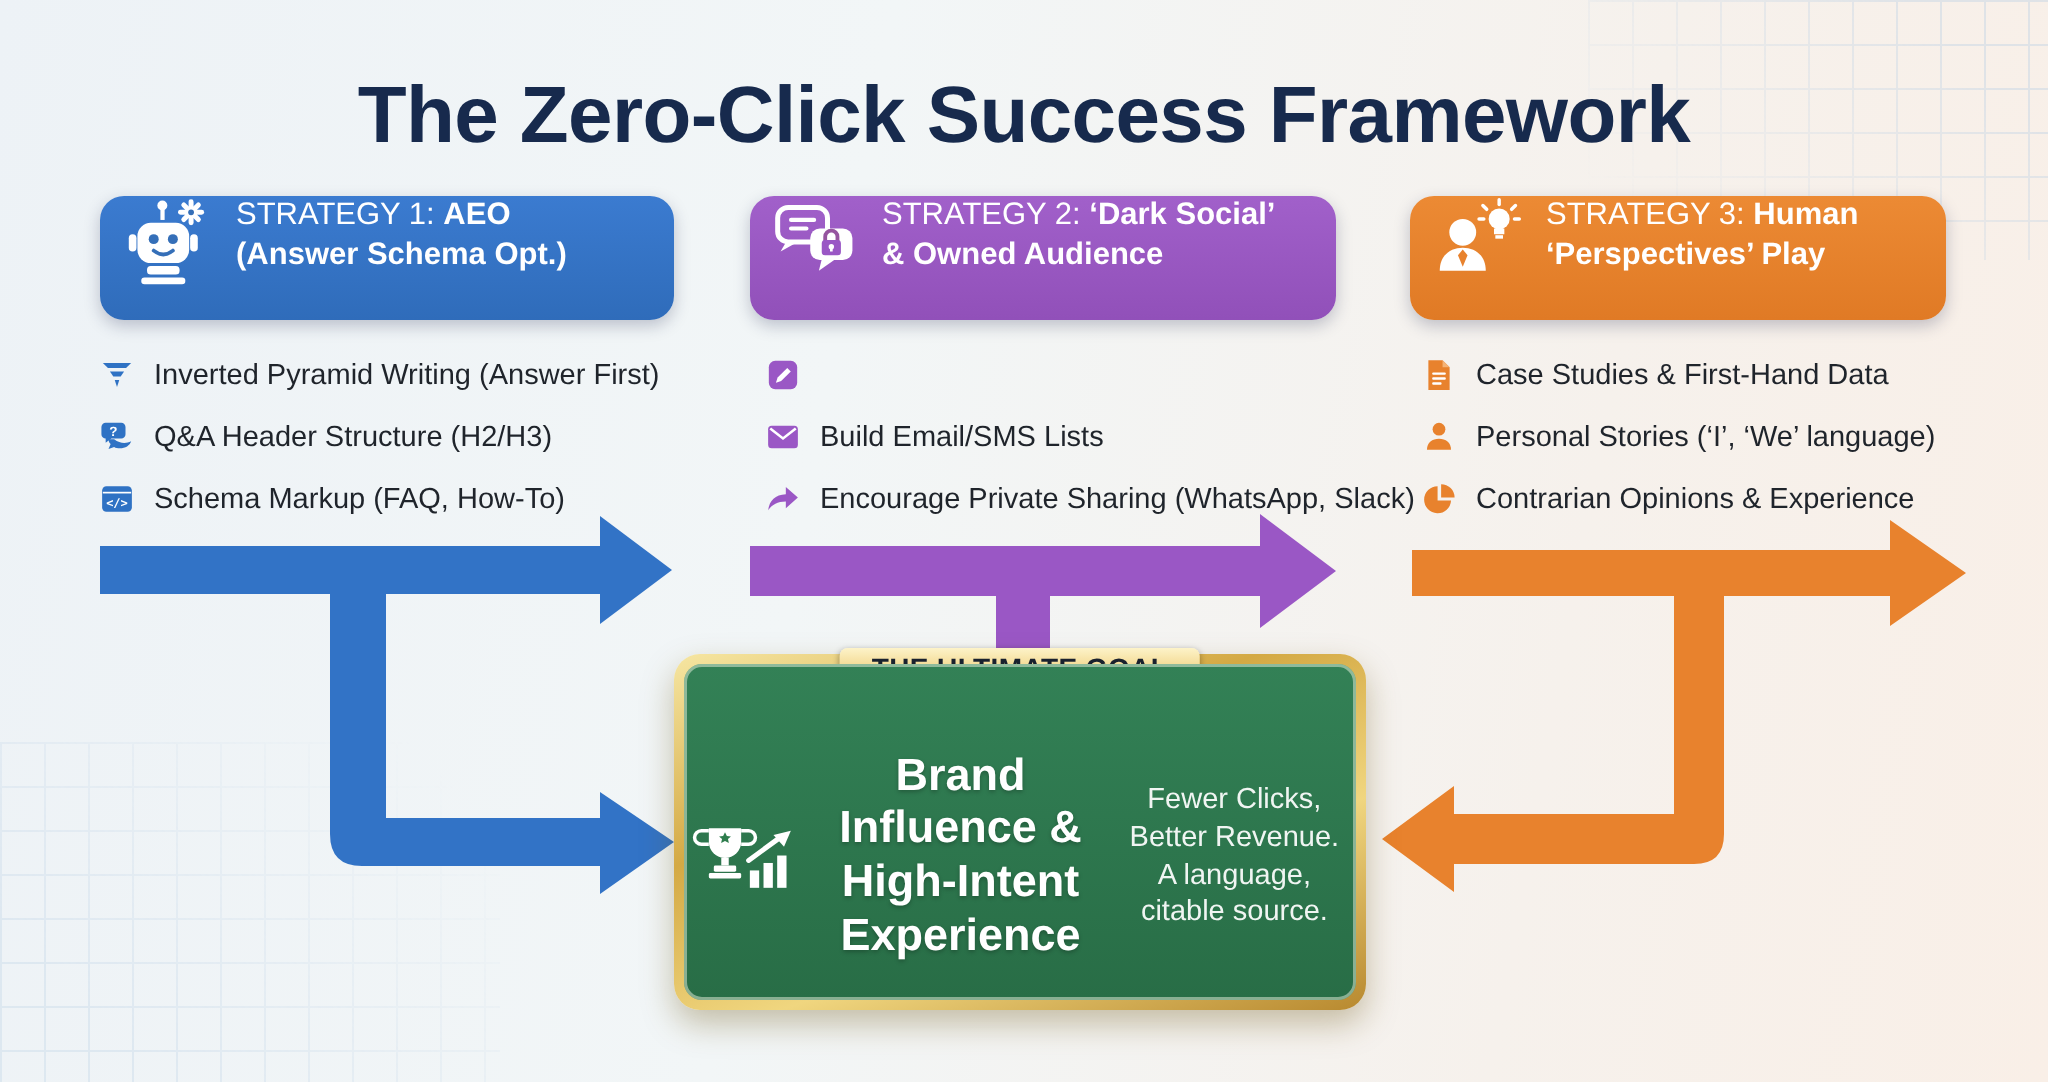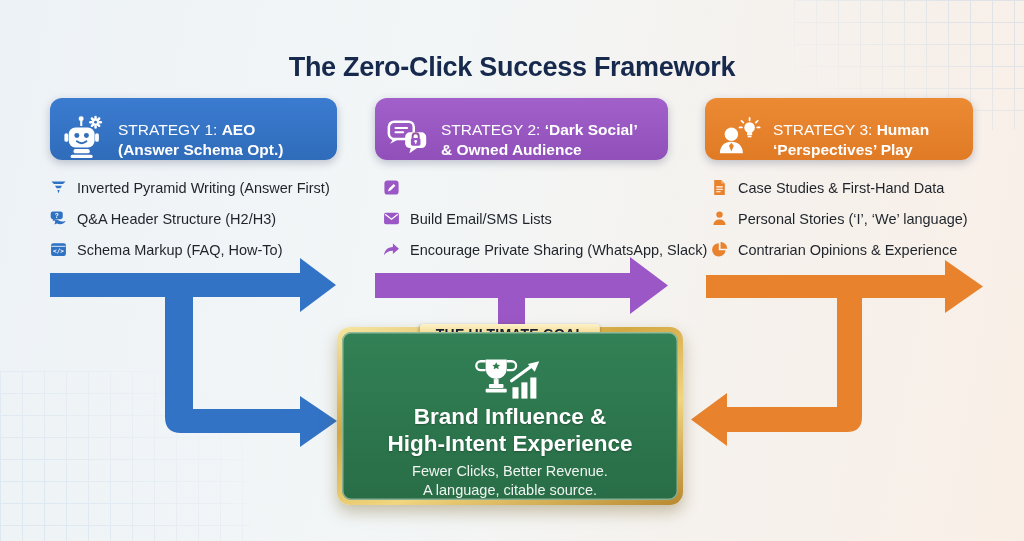--- a/index.html
+++ b/index.html
@@ -18,26 +18,26 @@
                      linear-gradient(90deg,#b9cfe4 1px,transparent 1px);
     background-size:22px 22px;
   }
   .grid-tr { top:0; right:0; width:230px; height:130px; opacity:.38;
     -webkit-mask-image:linear-gradient(225deg,#000 20%,transparent 90%);
             mask-image:linear-gradient(225deg,#000 20%,transparent 90%); }
   .grid-bl { left:0; bottom:0; width:250px; height:170px; opacity:.30;
     -webkit-mask-image:linear-gradient(45deg,#000 20%,transparent 90%);
             mask-image:linear-gradient(45deg,#000 20%,transparent 90%); }
   .title {
-    position:absolute; top:52px; left:0; width:100%; text-align:center;
-    font-size:27px; font-weight:700; color:#172a4d; letter-spacing:-.3px;
+    position:absolute; top:36px; left:0; width:100%; text-align:center;
+    font-size:40px; font-weight:700; color:#172a4d; letter-spacing:-.3px;
   }
   .strat {
     position:absolute; top:98px; height:62px; border-radius:12px;
-    display:flex; align-items:flex-end; gap:10px; padding:0 12px;
+    display:flex; align-items:flex-start; gap:10px; padding:0 12px;
     color:#fff; box-shadow:0 3px 8px rgba(30,40,80,.25);
   }
   .strat .txt { font-size:15.5px; line-height:1.28; font-weight:500; }
   .strat .txt b { font-weight:800; }
   .strat-icon { flex:0 0 auto; display:block; }
   .s1 { left:50px;  width:287px; background:linear-gradient(180deg,#3b7bd0,#2f6cba); }
   .s2 { left:375px; width:293px; background:linear-gradient(180deg,#a160ca,#9150b9);padding-left:10px; }
   .s3 { left:705px; width:268px; background:linear-gradient(180deg,#ec8a34,#e07a25); }
   .col { position:absolute; top:172px; }
   .col .row { display:flex; align-items:center; gap:10px; height:31px; white-space:nowrap; }
@@ -48,21 +48,21 @@
   .goal-outer {
     position:absolute; left:337px; top:327px; width:346px; height:178px;
     border-radius:13px; padding:5px;
     background:linear-gradient(160deg,#f6e6a2 0%,#d4a944 35%,#f0d67f 65%,#b8892f 100%);
     box-shadow:0 7px 16px rgba(110,85,20,.35);
   }
   .goal-inner {
     width:100%; height:100%; border-radius:9px;
     background:linear-gradient(180deg,#338156,#286d46);
     box-shadow:inset 0 0 0 1.5px rgba(255,255,240,.45);
-    display:flex; flex-direction:column; align-items:center;
+    display:flex; flex-direction:row; align-items:center;
     padding-top:20px; position:relative;
   }
   .goal-badge {
     position:absolute; top:-3px; left:50%; transform:translateX(-50%);
     background:linear-gradient(180deg,#fdf3c9,#e7bd55);
     color:#19212e; font-weight:800; font-size:14px; letter-spacing:.2px;
     padding:2px 16px; border-radius:4px; white-space:nowrap;
     box-shadow:0 1px 3px rgba(0,0,0,.35);
   }
   .goal-title {

